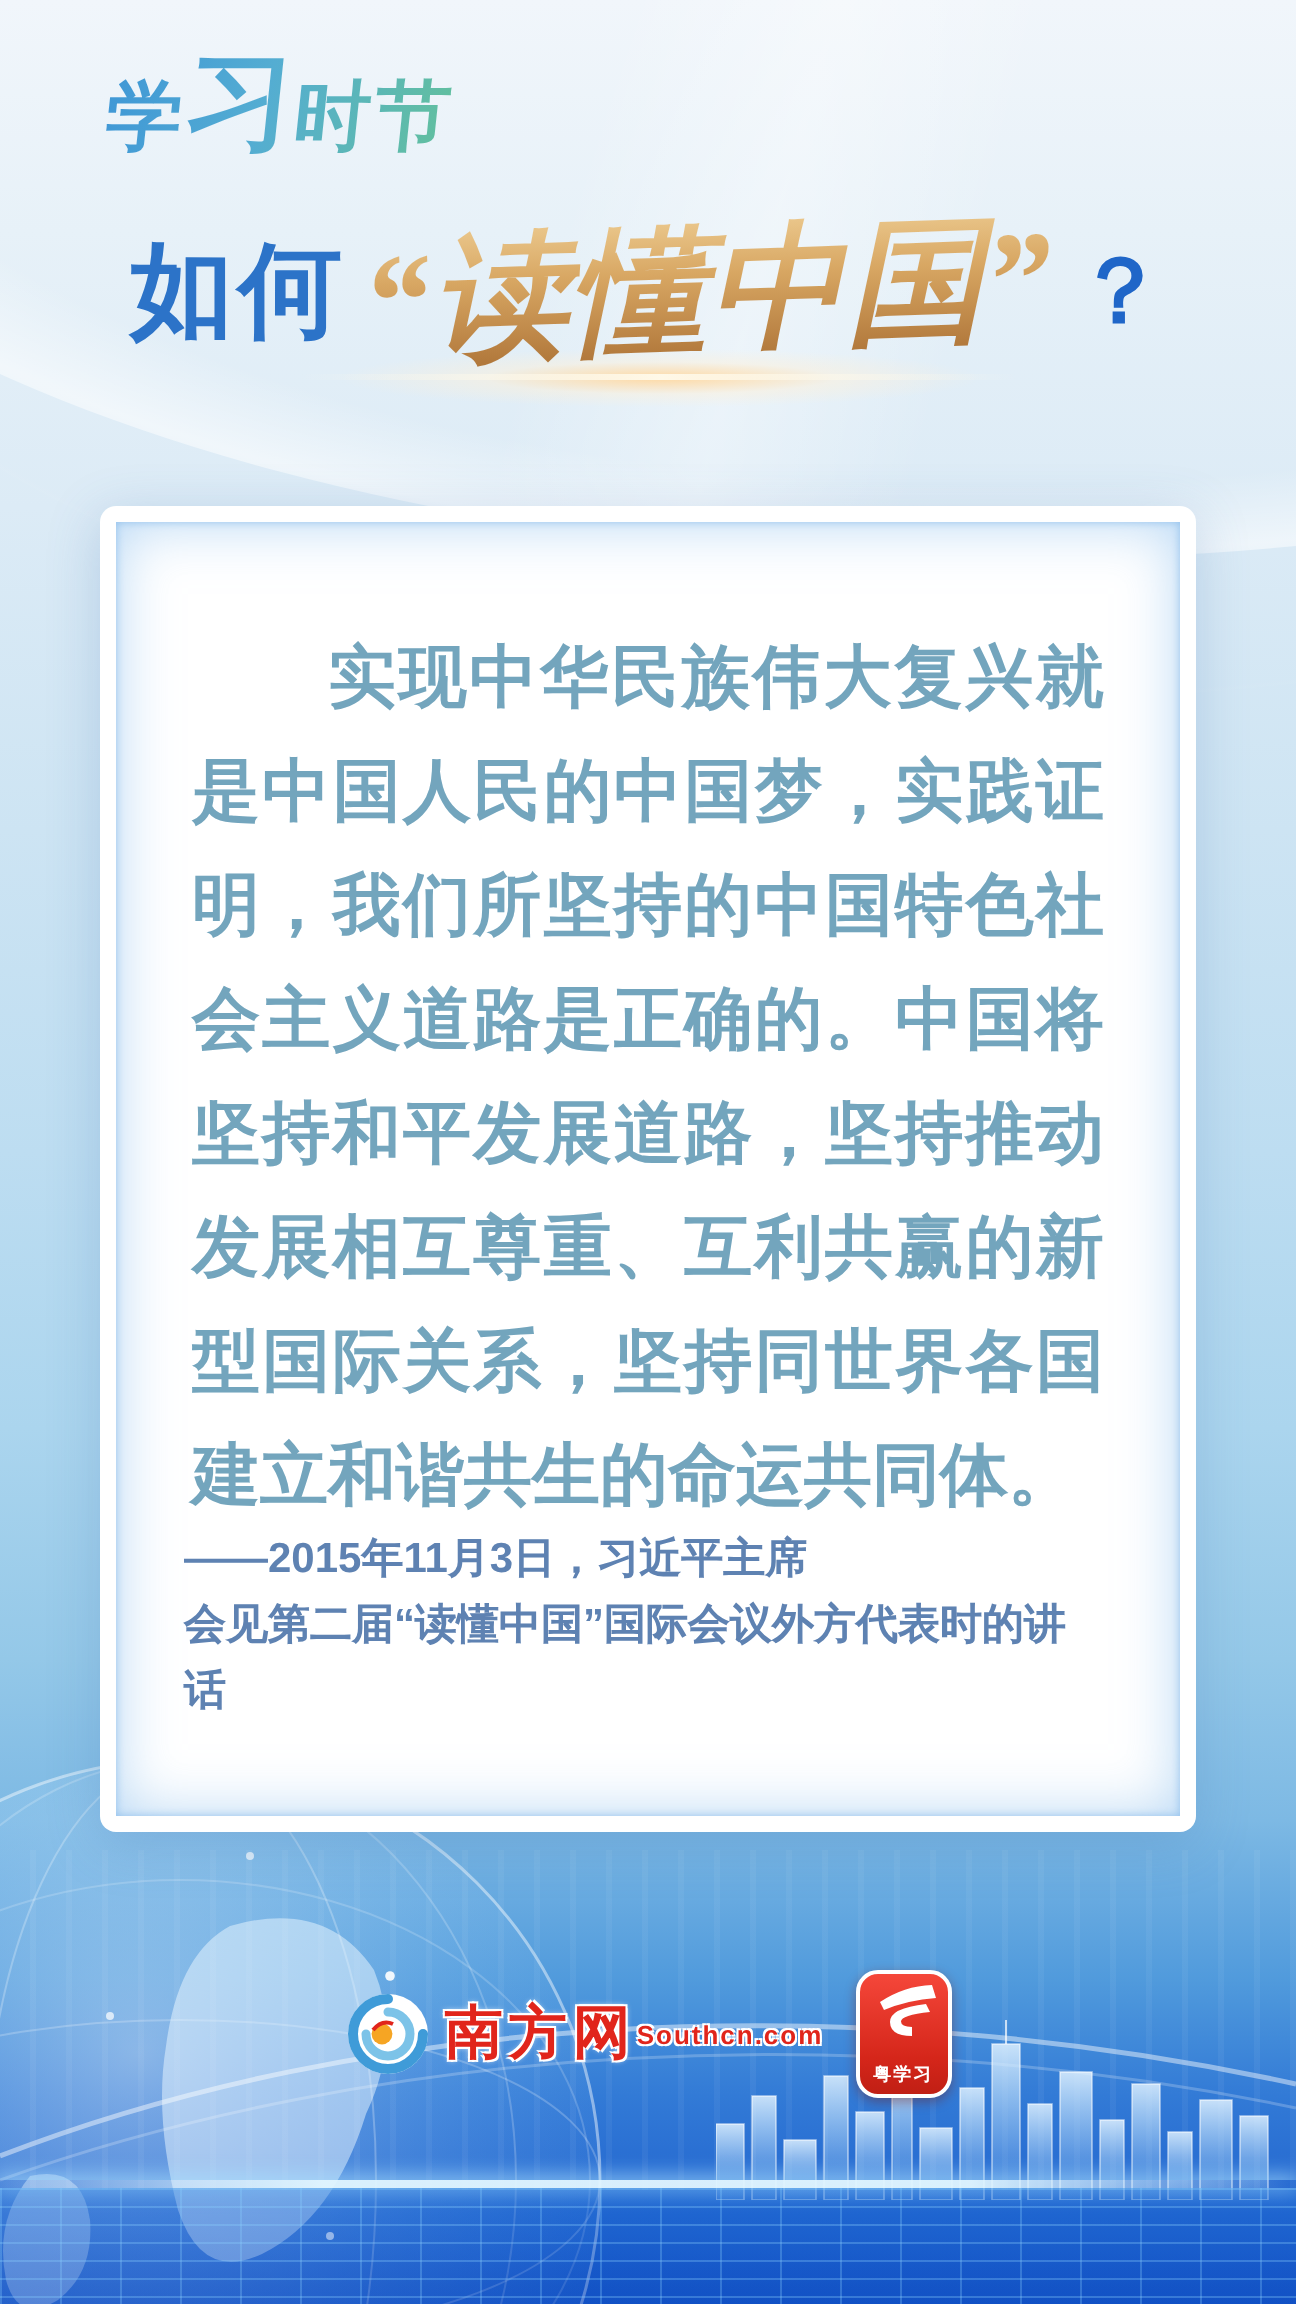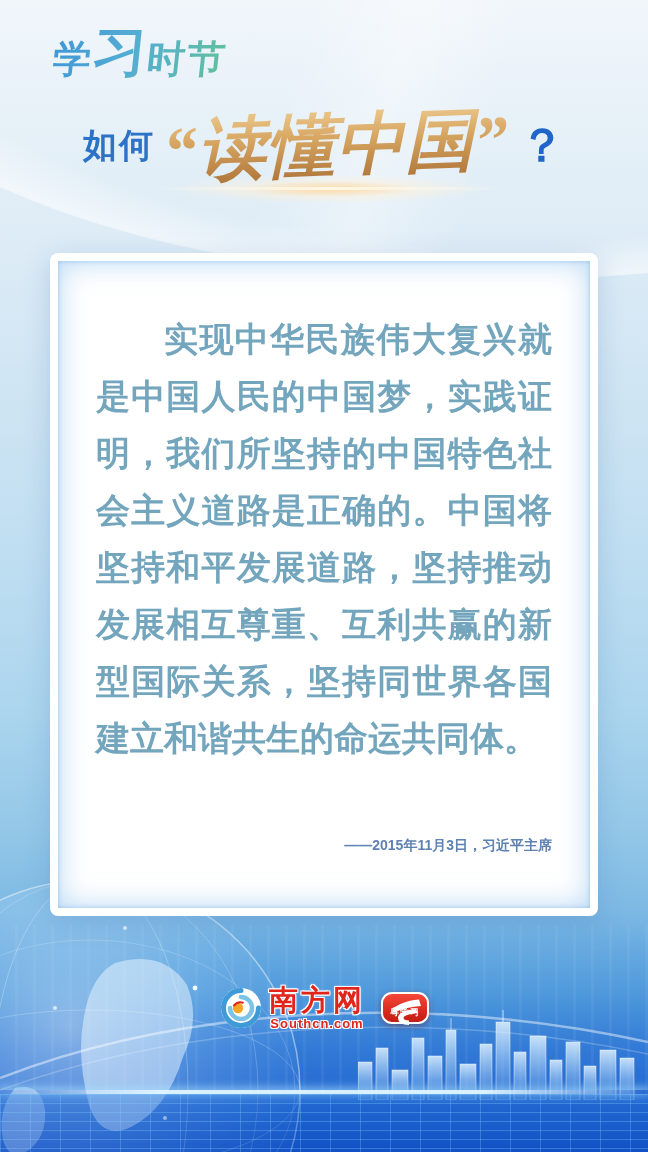--- a/index.html
+++ b/index.html
@@ -67,21 +67,21 @@
     background:radial-gradient(ellipse 50% 50% at 50% 50%, rgba(255,216,160,0.95) 0%, rgba(255,240,215,0.45) 38%, transparent 70%);
   }
   .flare-core {
     position:absolute; left:150px; top:187px; width:360px; height:3px;
     background:linear-gradient(90deg, transparent, rgba(255,250,235,0.95), transparent);
   }
   .title-line1 {
     position:absolute; left:0; top:100px; width:648px; text-align:center;
     display:flex; justify-content:center; align-items:center; gap:4px;
   }
-  .t-prefix { font-size:34px; font-weight:900; color:#2c73c8; letter-spacing:2px; }
+  .t-prefix { font-size:52px; font-weight:900; color:#2c73c8; letter-spacing:2px; }
   .t-gold {
     font-size:68px; font-weight:900; font-style:italic; letter-spacing:1px;
     font-family:"Liberation Serif", serif; transform:rotate(-2deg);
     background:linear-gradient(180deg,#eecd93 5%, #d8a763 40%, #b2793c 85%);
     -webkit-background-clip:text; background-clip:text; color:transparent;
     padding:0 4px;
   }
   .t-question { font-size:46px; font-weight:900; color:#1f66c8; margin-left:2px; }
   .title-line2 {
     position:absolute; left:0; top:196px; width:648px; text-align:center;
@@ -98,41 +98,41 @@
       0 6px 26px rgba(70,120,180,0.25);
   }
   .quote-text {
     position:absolute; left:38px; right:38px; top:50px;
     font-family:"Liberation Serif", serif; font-weight:700;
     font-size:34px; line-height:57px; color:#73a5bd;
     text-align:justify; text-indent:2em; letter-spacing:0px;
   }
   .attribution {
     position:absolute; right:38px; bottom:46px; text-align:left;
-    font-size:14px; line-height:33px; color:#5e82b2; font-weight:700;margin-left:34px;
+    font-size:21px; line-height:33px; color:#5e82b2; font-weight:700;margin-left:34px;
   }
 
   
   .footer {
     position:absolute; left:0; top:985px; width:648px;
     display:flex; justify-content:center; align-items:center; gap:16px;
   }
   .southcn { display:flex; align-items:center; gap:6px; }
-  .southcn-texts { display:flex; flex-direction:column; align-items:center; }
+  .southcn-texts { display:flex; flex-direction:row; align-items:center; }
   .southcn-name {
     font-size:29px; font-weight:900; color:#e1251b; letter-spacing:3px; line-height:30px;
     font-family:"Liberation Serif", serif;
     text-shadow:-1px -1px 0 #fff, 1px -1px 0 #fff, -1px 1px 0 #fff, 1px 1px 0 #fff, 0 0 3px #fff;
   }
   .southcn-domain {
     font-size:13px; font-weight:700; color:#e1251b; letter-spacing:1px; margin-top:1px;
     text-shadow:-1px -1px 0 #fff, 1px -1px 0 #fff, -1px 1px 0 #fff, 1px 1px 0 #fff;
   }
   .yuexuexi {
-    position:relative; width:48px; height:32px; border-radius:11px;
+    position:relative; width:48px; height:64px; border-radius:11px;
     background:linear-gradient(180deg,#f5473a 0%, #d5261a 70%, #c01f14 100%);
     border:2.5px solid #ffffff; box-shadow:0 2px 6px rgba(120,20,10,0.4);
     display:flex; flex-direction:column; align-items:center; justify-content:flex-end;
   }
   .yuexuexi svg { position:absolute; top:4px; left:5px; }
   .yuexuexi-name {
     font-size:9px; font-weight:900; color:#fff; letter-spacing:1px; margin-bottom:3px;
     position:relative; z-index:2;
   }
 </style>
@@ -218,20 +218,21 @@
   <div class="title-line1">
     <span class="t-prefix">如何</span>
     <span class="t-gold"><span>“</span><span>读懂中国</span><span>”</span></span>
     <span class="t-question">？</span>
   </div>
 
   <div class="card">
     <p class="quote-text">实现中华民族伟大复兴就是中国人民的中国梦，实践证明，我们所坚持的中国特色社会主义道路是正确的。中国将坚持和平发展道路，坚持推动发展相互尊重、互利共赢的新型国际关系，坚持同世界各国建立和谐共生的命运共同体。</p>
     <div class="attribution">
       <div>——2015年11月3日，习近平主席</div>
+      <div>会见第二届“读懂中国”国际会议外方代表时的讲话</div>
     </div>
   </div>
 
   <div class="footer">
     <div class="southcn">
       <svg width="44" height="44" viewBox="0 0 44 44" aria-hidden="true">
         <circle cx="22" cy="22" r="20" fill="#ffffff"></circle>
         <path d="M22 4.5 a17.5 17.5 0 1 0 17.5 17.5" fill="none" stroke="#3f9bd8" stroke-width="5" stroke-linecap="round"></path>
         <path d="M22 11 a11 11 0 1 1 -11 11" fill="none" stroke="#7cc3e8" stroke-width="4.5" stroke-linecap="round"></path>
         <circle cx="19" cy="22" r="5.2" fill="#f6a523"></circle>

